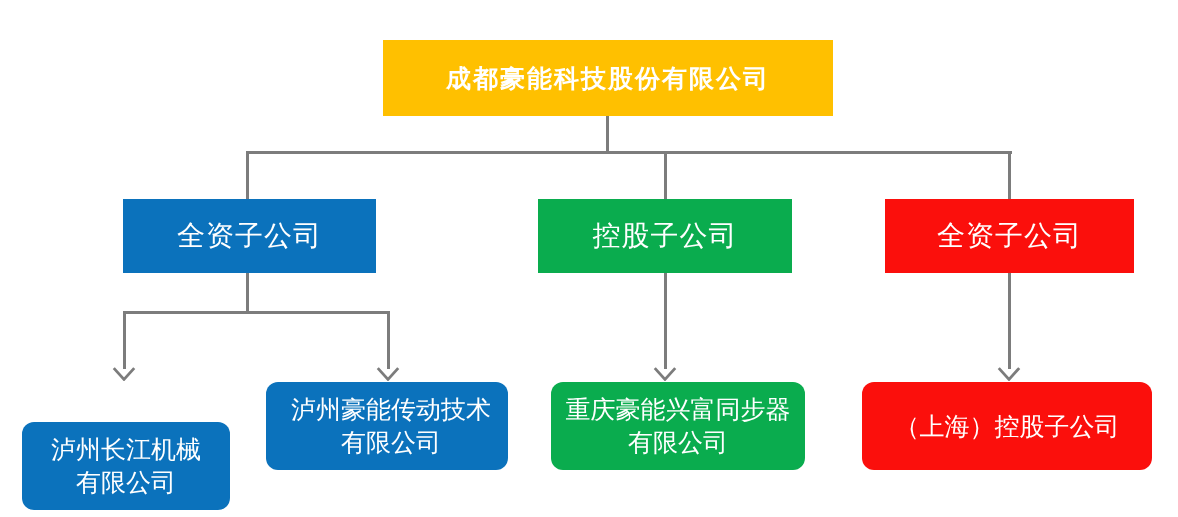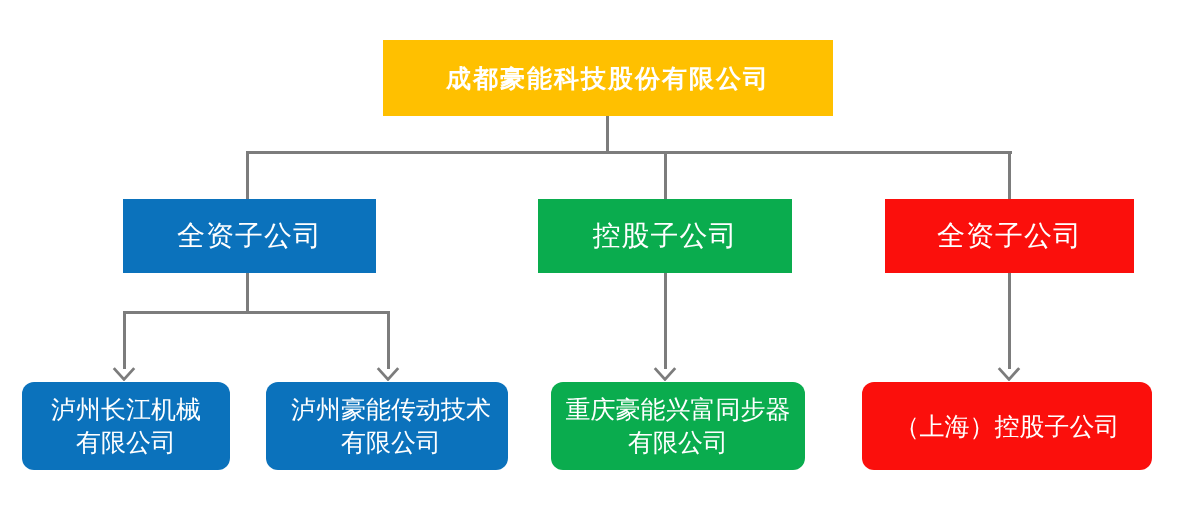--- a/index.html
+++ b/index.html
@@ -39,21 +39,21 @@
   }
   .node-cat-wholly  { left: 123px; width: 253px; background: var(--c-wholly); }
   .node-cat-holding { left: 538px; width: 254px; background: var(--c-holding); }
   .node-cat-joint   { left: 885px; width: 249px; background: var(--c-joint); }
   .node-sub {
     top: 382px; height: 88px;
     border-radius: 12px;
     font-size: 25px;
     line-height: 33px;
   }
-  .node-sub-1 { left: 22px;  width: 208px; background: var(--c-wholly); }
+  .node-sub-1 { left: 22px;  width: 208px; background: var(--c-wholly); margin-top: 40px; }
   .node-sub-2 { left: 266px; width: 242px; background: var(--c-wholly); padding-left: 8px; }
   .node-sub-3 { left: 551px; width: 254px; background: var(--c-holding); }
   .node-sub-4 { left: 862px; width: 290px; background: var(--c-joint); }
   .node span { display: block; }
   .line {
     position: absolute;
     background: var(--c-line, #7c7c7c);
   }
   .arrowhead {
     position: absolute;

